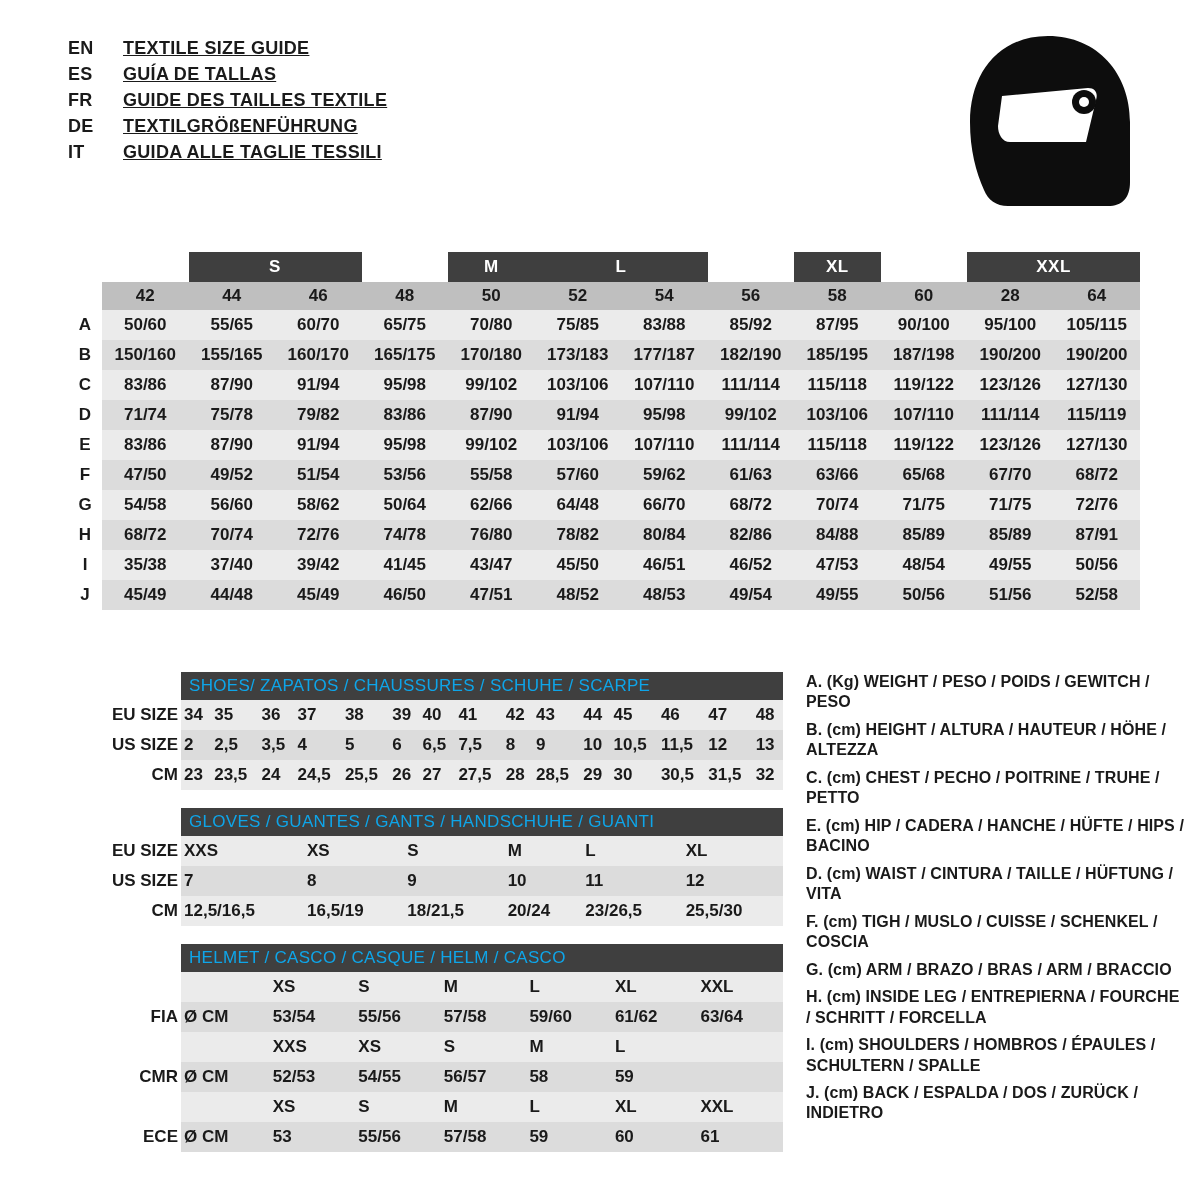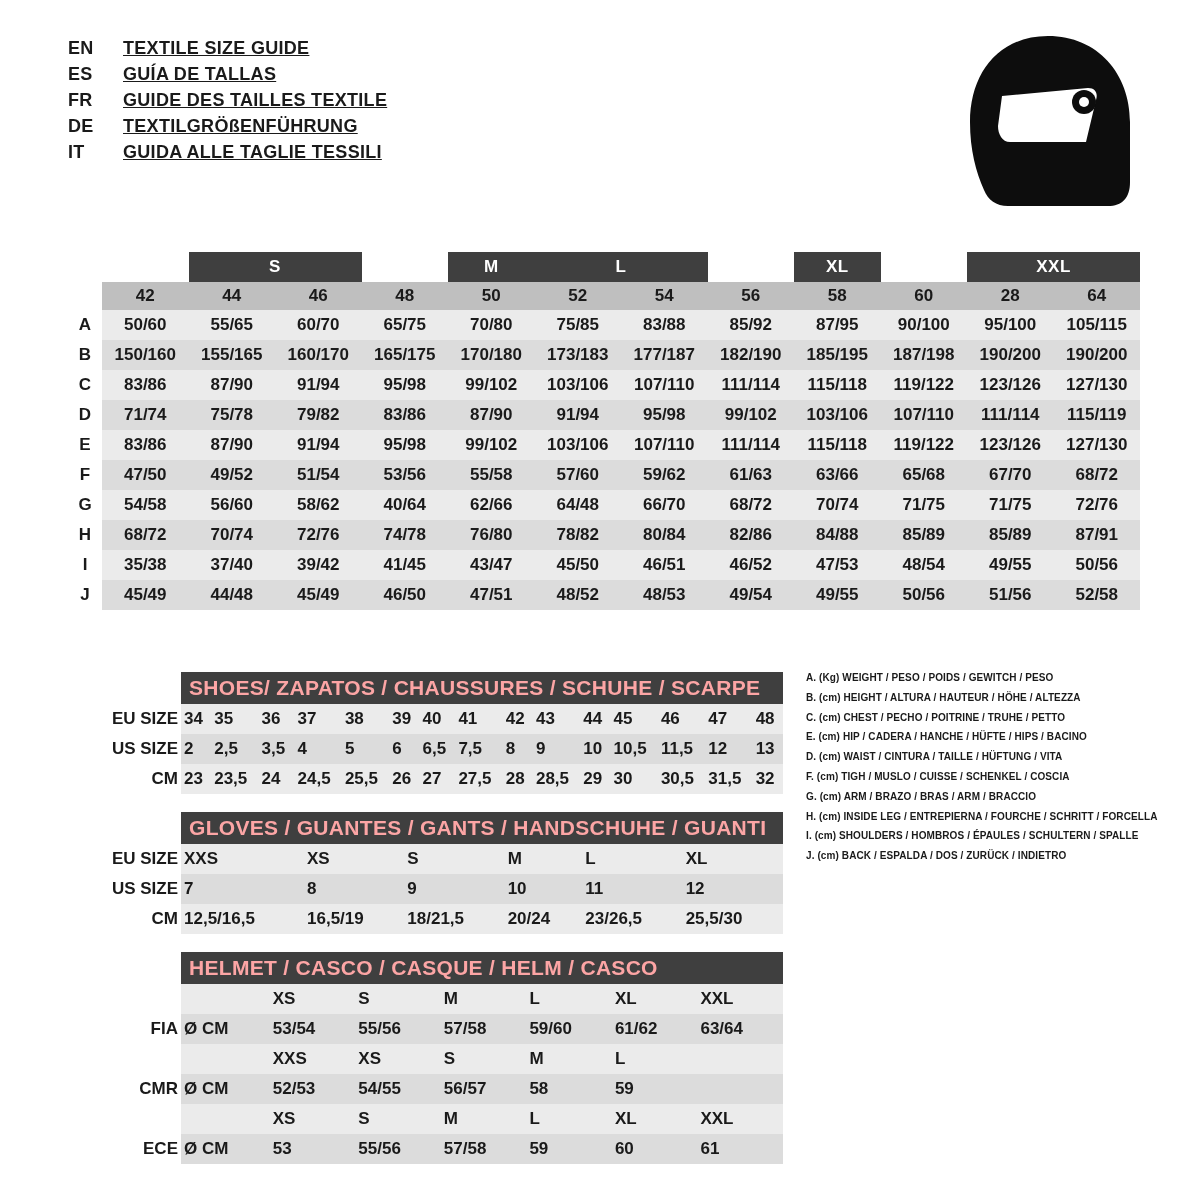--- a/index.html
+++ b/index.html
@@ -29,32 +29,32 @@
   .sizegrp td{color:#ffffff;background:#3f3f3f;font-size:17px;font-weight:bold;letter-spacing:.5px;}
   .sizegrp td.empty{background:#ffffff;}
   .numrow td{background:#bfbfbf;height:28px;}
   .numrow td.rowlabel{background:#ffffff;}
   .r-light td{background:#ebebeb;}
   .r-dark td{background:#dcdcdc;}
   .r-light td.rowlabel,.r-dark td.rowlabel{background:#ffffff;}
 
   
   .lower{position:absolute;left:68px;top:672px;width:715px;}
-  .sub-title{background:#3f3f3f;color:#fca5a5;font-size:21px;font-weight:bold;padding:4px 8px;letter-spacing:.3px;}
+  .sub-title{background:#3f3f3f;color:#0ea5e9;font-size:17px;font-weight:normal;padding:4px 8px;letter-spacing:.3px;}
   .subtable{border-collapse:collapse;width:100%;}
   .subtable td{font-size:17px;font-weight:bold;height:30px;padding:0 3px;white-space:nowrap;}
   .subtable td.lbl{width:110px;text-align:right;padding-left:0;background:#ffffff !important;}
   .z-light td{background:#ebebeb;}
   .z-dark td{background:#dcdcdc;margin-top:44px;}
   .blockgap{height:18px;}
   .titlewrap{padding-left:113px;}
 
   
   .legend{position:absolute;left:806px;top:672px;width:380px;}
-  .legend p{margin:0 0 7px 0;font-size:10px;font-weight:bold;line-height:1.28;letter-spacing:.1px;}
+  .legend p{margin:0 0 7px 0;font-size:16px;font-weight:bold;line-height:1.28;letter-spacing:.1px;}
 </style>
 </head>
 <body>
 
 <div class="page">
 
   <div class="header">
     <div class="hdr-row">
       <span class="hdr-lang">EN</span>
       <span class="hdr-title">TEXTILE SIZE GUIDE</span>
@@ -205,21 +205,21 @@
       <td>63/66</td>
       <td>65/68</td>
       <td>67/70</td>
       <td>68/72</td>
     </tr>
     <tr class="r-light">
       <td class="rowlabel">G</td>
       <td>54/58</td>
       <td>56/60</td>
       <td>58/62</td>
-      <td>40/64</td>
+      <td>50/64</td>
       <td>62/66</td>
       <td>64/48</td>
       <td>66/70</td>
       <td>68/72</td>
       <td>70/74</td>
       <td>71/75</td>
       <td>71/75</td>
       <td>72/76</td>
     </tr>
     <tr class="r-dark">

